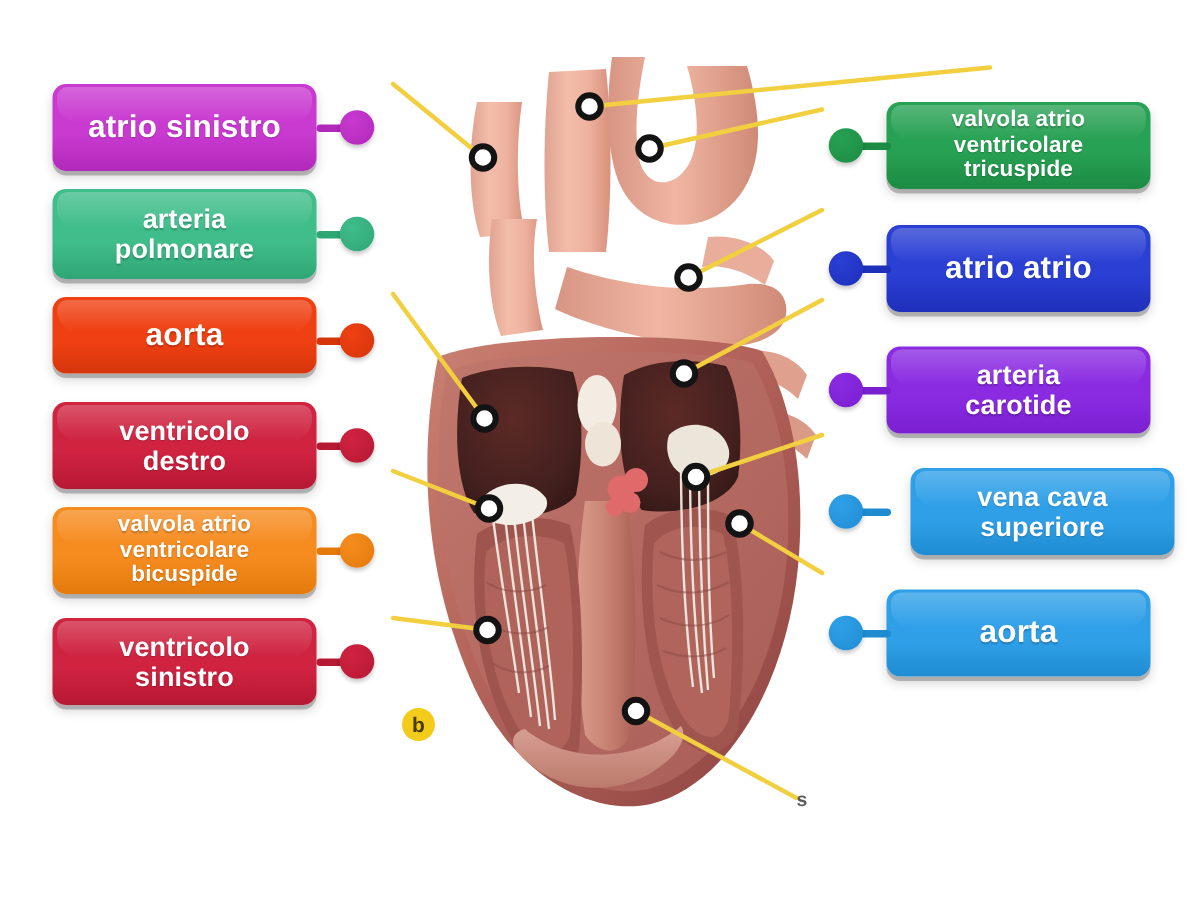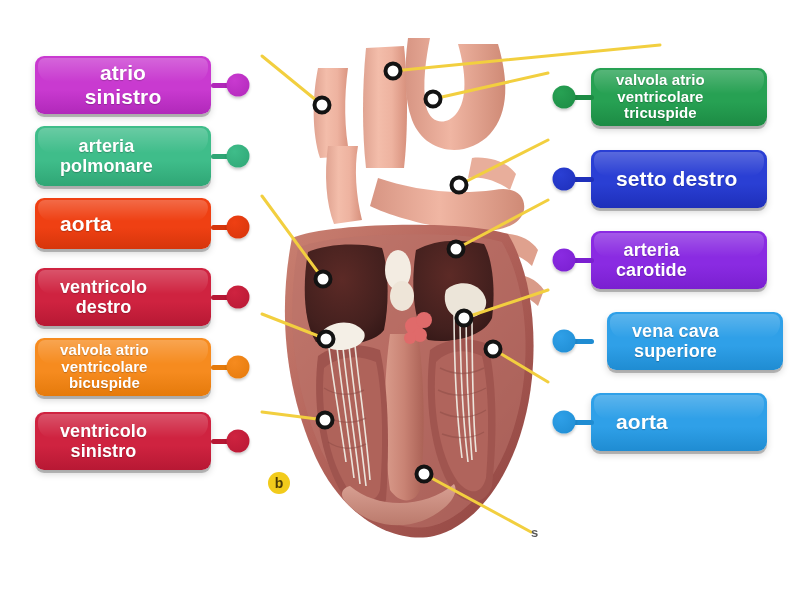--- a/index.html
+++ b/index.html
@@ -26,25 +26,25 @@
     position:absolute;width:19px;height:19px;border-radius:50%;
     background:#ffffff;border:4px solid #131313;
     box-sizing:border-box;
     transform:translate(-50%,-50%);
   }
 
   
   .label-box{
     position:absolute;box-sizing:border-box;
     width:176px;border-radius:9px;
-    display:flex;align-items:center;justify-content:flex-start;
+    display:flex;align-items:center;justify-content:center;
     text-align:center;color:#ffffff;
     font-weight:bold;line-height:1.12;
     letter-spacing:.1px;
-    padding:4px 25px;
+    padding:4px 8px;
     box-shadow:0 3px 0 rgba(0,0,0,.22), 0 4px 7px rgba(0,0,0,.17);
     text-shadow:0 1px 1px rgba(0,0,0,.22);
     user-select:none;
   }
   .label-box::before{
     content:"";position:absolute;left:3px;right:3px;top:2px;height:42%;
     border-radius:7px 7px 14px 14px;
     background:linear-gradient(to bottom, rgba(255,255,255,.22), rgba(255,255,255,0));
     pointer-events:none;
   }
@@ -244,21 +244,21 @@
         <span class="lbl-text">ventricolo<br>sinistro</span>
       </div>
       <div class="stem" style="top: 438.5px; background: rgb(183, 24, 52); left: 211px; width: 30px;"></div>
       <div class="knob" style="left: 238px; top: 441px; background: radial-gradient(circle at 35% 30%, rgb(207, 35, 64), rgb(183, 24, 52));"></div>
       <div class="label-box size-sm" style="left: 591px; top: 68px; height: 58px; background: linear-gradient(rgb(39, 161, 83) 0%, rgb(39, 161, 83) 58%, rgb(28, 139, 68) 100%);">
         <span class="lbl-text">valvola atrio<br>ventricolare<br>tricuspide</span>
       </div>
       <div class="stem" style="top: 94.5px; background: rgb(28, 139, 68); left: 564px; width: 30px;"></div>
       <div class="knob" style="left: 564px; top: 97px; background: radial-gradient(circle at 35% 30%, rgb(39, 161, 83), rgb(28, 139, 68));"></div>
       <div class="label-box size-lg" style="left: 591px; top: 150px; height: 58px; background: linear-gradient(rgb(42, 63, 212) 0%, rgb(42, 63, 212) 58%, rgb(30, 47, 186) 100%);">
-        <span class="lbl-text">setto destro</span>
+        <span class="lbl-text">atrio atrio</span>
       </div>
       <div class="stem" style="top: 176.5px; background: rgb(30, 47, 186); left: 564px; width: 30px;"></div>
       <div class="knob" style="left: 564px; top: 179px; background: radial-gradient(circle at 35% 30%, rgb(42, 63, 212), rgb(30, 47, 186));"></div>
       <div class="label-box size-md" style="left: 591px; top: 231px; height: 58px; background: linear-gradient(rgb(138, 43, 226) 0%, rgb(138, 43, 226) 58%, rgb(122, 31, 208) 100%);">
         <span class="lbl-text">arteria<br>carotide</span>
       </div>
       <div class="stem" style="top: 257.5px; background: rgb(122, 31, 208); left: 564px; width: 30px;"></div>
       <div class="knob" style="left: 564px; top: 260px; background: radial-gradient(circle at 35% 30%, rgb(138, 43, 226), rgb(122, 31, 208));"></div>
       <div class="label-box size-md" style="left: 591px; top: 312px; height: 58px; background: linear-gradient(rgb(47, 160, 232) 0%, rgb(47, 160, 232) 58%, rgb(31, 140, 210) 100%); margin-left: 16px;">
         <span class="lbl-text">vena cava<br>superiore</span>

